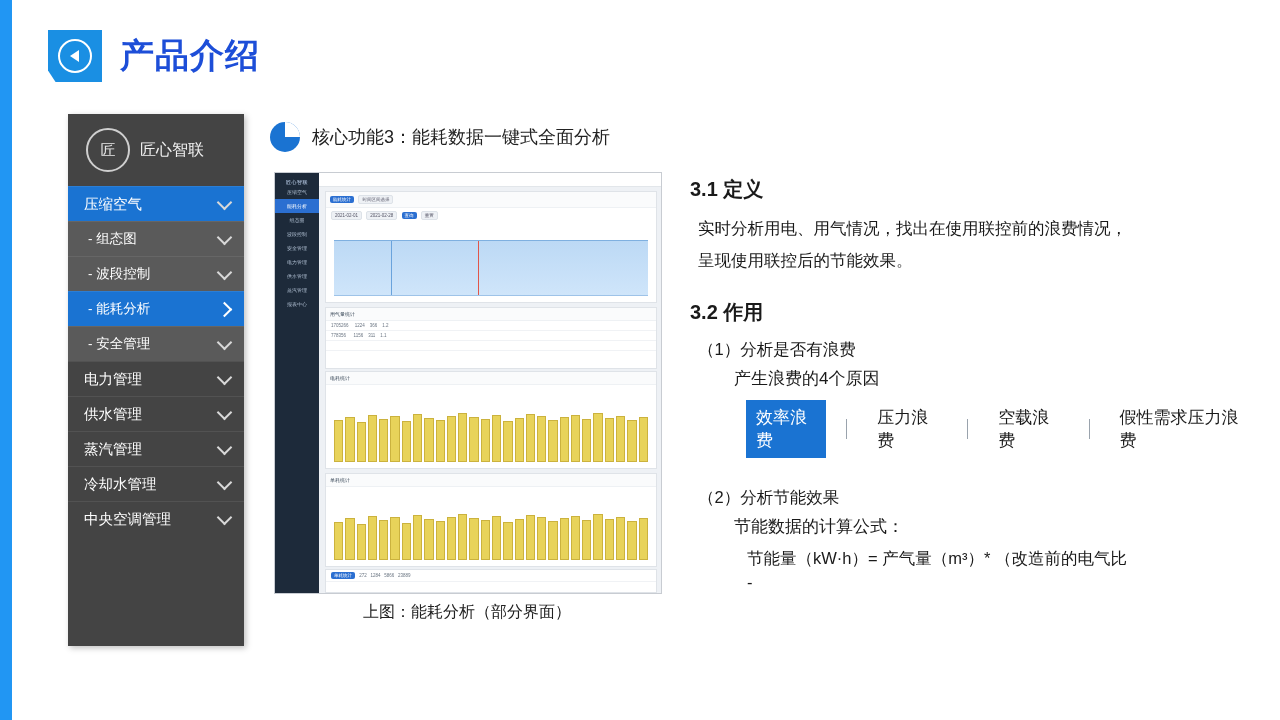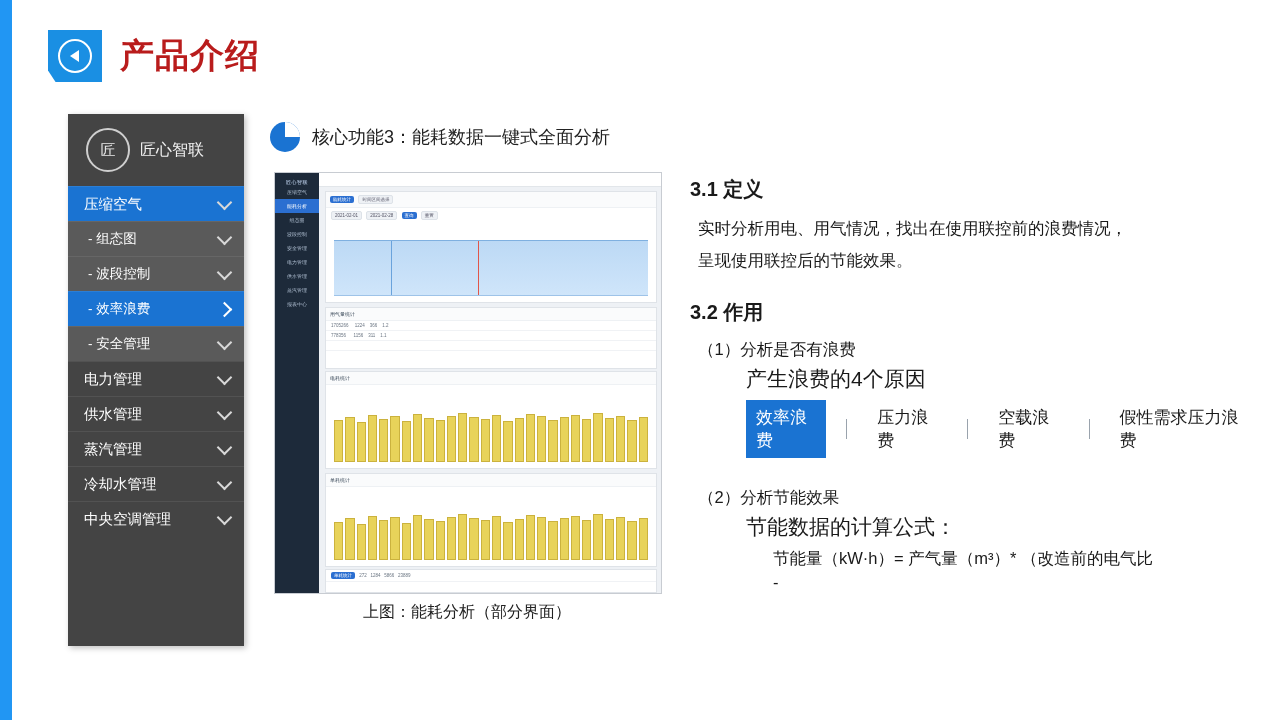--- a/index.html
+++ b/index.html
@@ -47,21 +47,21 @@
   .header-badge .tri {
     width: 0; height: 0;
     border-top: 6px solid transparent;
     border-bottom: 6px solid transparent;
     border-right: 9px solid #ffffff;
     margin-left: -2px;
   }
   .header-title {
     font-size: 34px;
     font-weight: bold;
-    color: #b91c1c;
+    color: #1d4ed8;
     margin-left: 18px;
     letter-spacing: 1px;
   }
 
   
   .nav-panel {
     position: absolute;
     left: 68px; top: 114px;
     width: 176px; height: 532px;
     background: #444444;
@@ -294,23 +294,23 @@
     font-size: 20px;
     font-weight: bold;
     margin: 24px 0 8px 0;
   }
   .item-line {
     font-size: 16.5px;
     line-height: 30px;
     margin-left: 8px;
   }
   .sub-line {
-    font-size: 21px;
+    font-size: 17px;
     line-height: 30px;
-    margin-left: 56px;
+    margin-left: 44px;
   }
   .chips {
     margin: 6px 0 0 56px;
     display: flex;
     align-items: center;
     gap: 20px;
   }
   .chip {
     font-size: 17px;
     padding: 6px 10px;
@@ -321,21 +321,21 @@
     color: #ffffff;
   }
   .chip-div {
     width: 1px;
     height: 20px;
     background: #9aa3ad;
   }
   .formula {
     font-size: 16.5px;
     line-height: 32px;
-    margin-left: 83px;
+    margin-left: 57px;
   }
   .formula2 {
     font-size: 16.5px;
     line-height: 22px;
     margin-left: 216px;
   }
 </style>
 </head>
 <body>
 
@@ -362,21 +362,21 @@
   </div>
   <div class="nav-item level2">
     <span>- 组态图</span>
     <span class="chev"></span>
   </div>
   <div class="nav-item level2">
     <span>- 波段控制</span>
     <span class="chev"></span>
   </div>
   <div class="nav-item level2 active-blue2">
-    <span>- 效率浪费</span>
+    <span>- 能耗分析</span>
     <span class="chev right"></span>
   </div>
   <div class="nav-item level2">
     <span>- 安全管理</span>
     <span class="chev"></span>
   </div>
   <div class="nav-item">
     <span>电力管理</span>
     <span class="chev"></span>
   </div>

